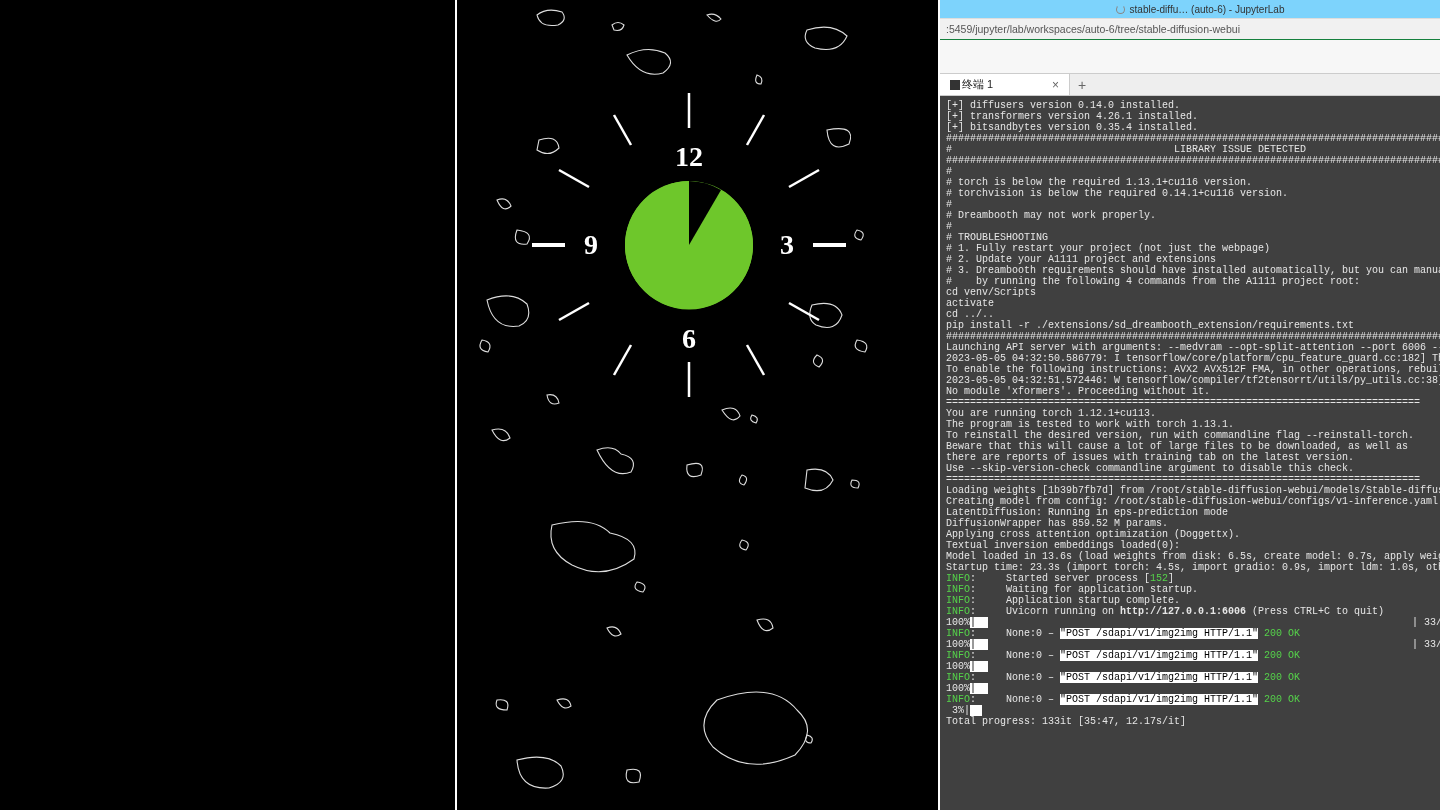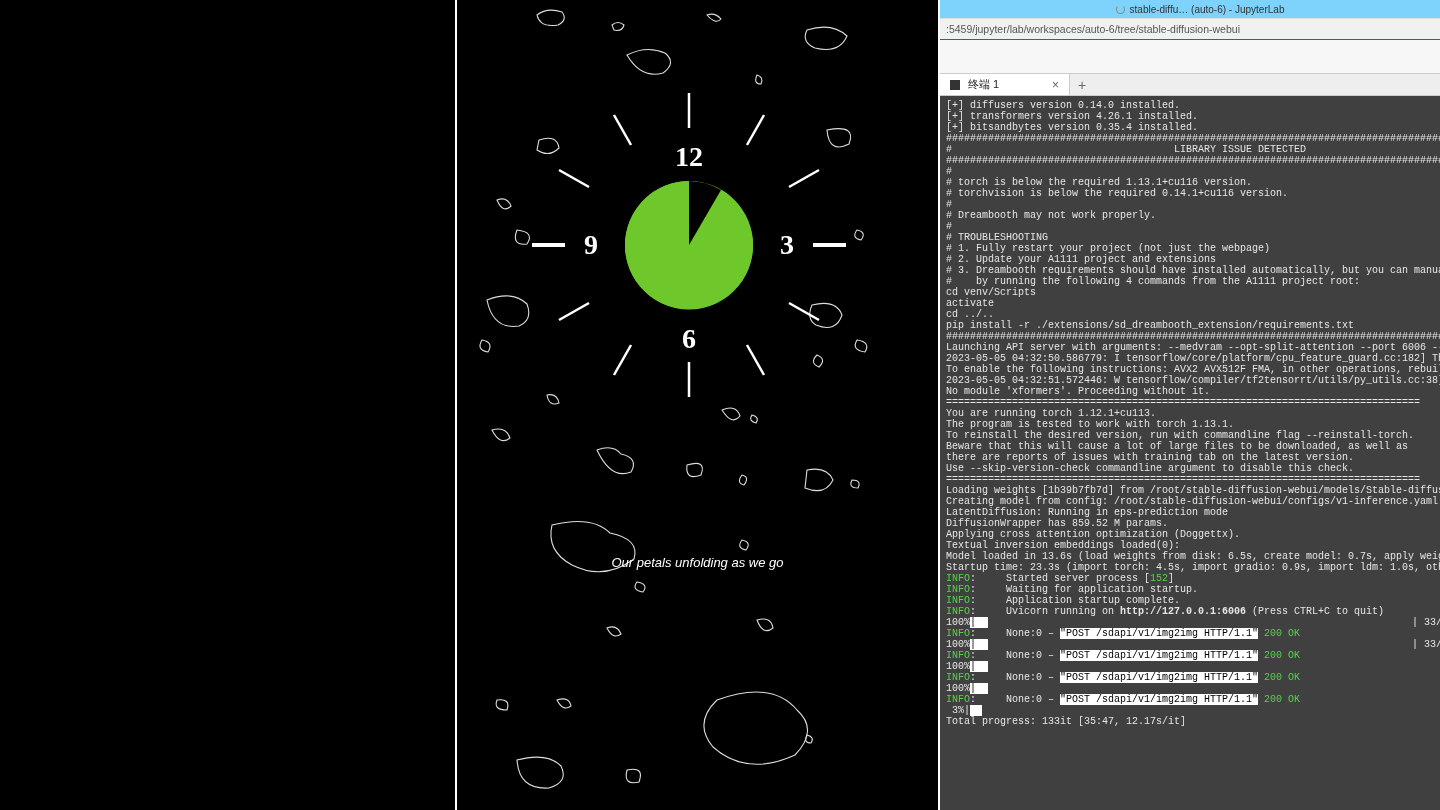--- a/index.html
+++ b/index.html
@@ -19,21 +19,21 @@
   .panel-mid svg { position: absolute; inset: 0; width: 465px; height: 810px; }
   .poem { position: absolute; left: 0; right: 0; top: 555px; text-align: center; color: #fff; font-style: italic; font-size: 13px; line-height: 1.3; }
 
   
   .jl-titlebar { height: 18px; background: #7dd3fc; display: flex; align-items: center; justify-content: center; font-size: 10px; color: #333; flex-shrink: 0; }
   .jl-spinner { width: 9px; height: 9px; border: 1.4px solid #888; border-top-color: transparent; border-radius: 50%; margin-right: 5px; display: inline-block; }
   .jl-addr { height: 22px; background: #f1f1f1; border-top: 1px solid #ddd; border-bottom: 1px solid #15803d; display: flex; align-items: center; padding: 0 6px; flex-shrink: 0; }
   .jl-addr-text { font-size: 10.5px; color: #555; white-space: nowrap; }
   .jl-toolbar { height: 34px; background: #f7f7f7; border-bottom: 1px solid #ccc; flex-shrink: 0; }
   .jl-tabbar { height: 22px; background: #eee; display: flex; align-items: stretch; border-bottom: 1px solid #ccc; flex-shrink: 0; }
-  .jl-tab { display: flex; align-items: center; gap: 8px; padding: 0 10px; background: #fff; border-right: 1px solid #ccc; font-size: 11px; color: #222; min-width: 130px; }
+  .jl-tab { display: flex; align-items: center; gap: 2px; padding: 0 10px; background: #fff; border-right: 1px solid #ccc; font-size: 11px; color: #222; min-width: 130px; }
   .jl-tab .term-ic { width: 10px; height: 10px; background: #333; display: inline-block; }
   .jl-tab .close { font-size: 12px; color: #666; margin-left: auto; }
   .jl-newtab { width: 24px; display: flex; align-items: center; justify-content: center; color: #666; font-size: 14px; }
 
   
   .terminal { flex: 1; background: #404040; overflow: hidden; padding: 4px 6px 4px 6px; font-family: "Courier New", monospace; font-size: 10px; line-height: 11px; color: #e6e6e6; white-space: pre; }
   .ln { display: block; white-space: pre; }
   .grn { color: #55d24a; }
   .hl  { background: #fff; color: #000; }
   .cursor { background: #fff; color: #000; }
@@ -110,21 +110,20 @@
       <path d="M232 245 L232 181 A64 64 0 0 1 264 190 Z" fill="#000"></path>
 
       <g font-family="Georgia, serif" font-size="28" font-weight="bold" fill="#fff" text-anchor="middle" dominant-baseline="middle">
         <text x="232" y="160">12</text>
         <text x="330" y="248">3</text>
         <text x="232" y="342">6</text>
         <text x="134" y="248">9</text>
       </g>
     </svg>
     <div class="poem">
-      <div>Our petals unfolding as we go</div>
     </div>
   </div>
 
   <div class="panel-right">
     <div class="jl-titlebar">
       <span class="jl-spinner"></span>
       <span>stable-diffu… (auto-6) - JupyterLab</span>
     </div>
     <div class="jl-addr">
       <span class="jl-addr-text">:5459/jupyter/lab/workspaces/auto-6/tree/stable-diffusion-webui</span>

